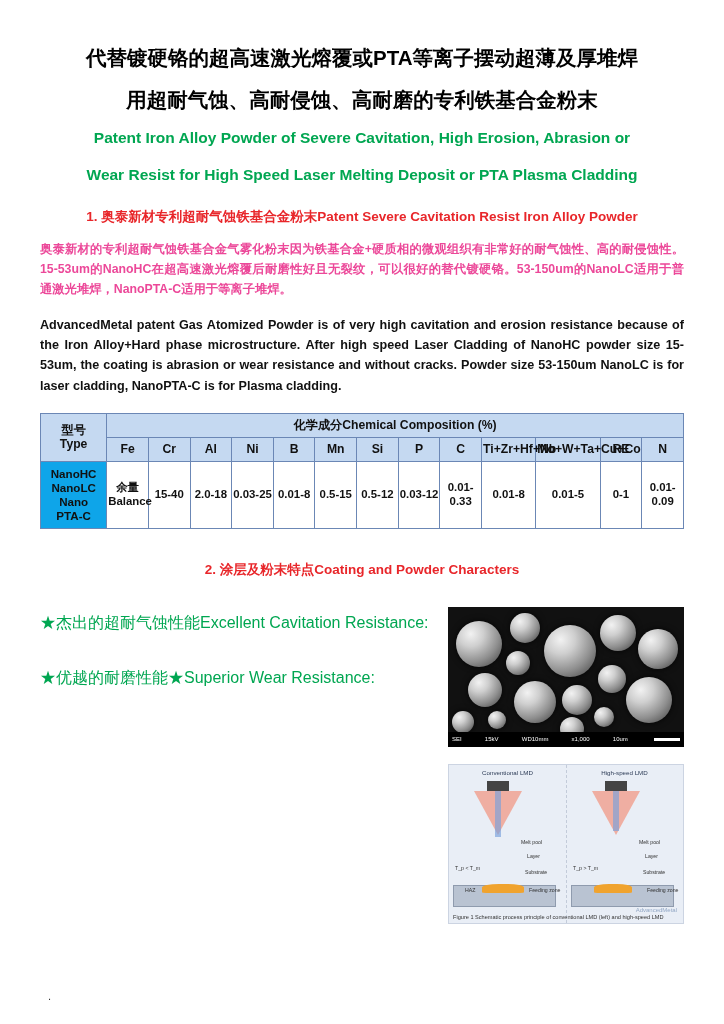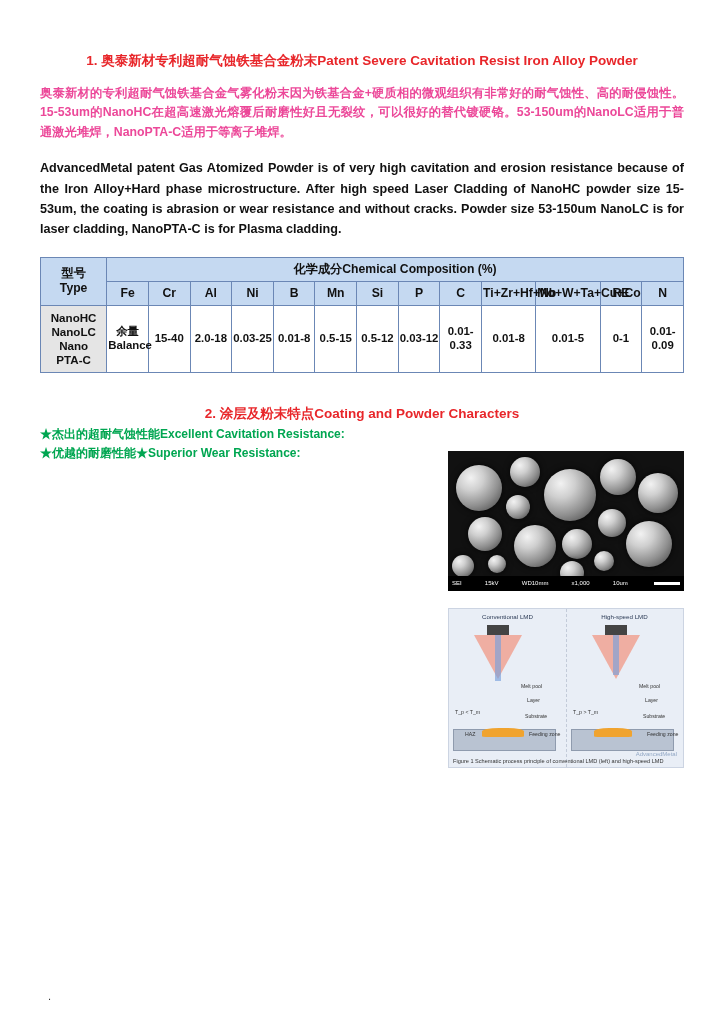--- a/index.html
+++ b/index.html
@@ -72,38 +72,38 @@
     vertical-align:middle;
     padding:4px 1px;
     line-height:1.22;
   }
   table.comp th{
     background:#c5d9f1;
     font-weight:bold;
     font-size:12.2px;
   }
   table.comp td.typecell{
-    background:#e5e5e5;
+    background:#0ea5e9;
     font-size:11.6px;
     padding:5px 2px;
   }
   table.comp td{
     background:#ffffff;
     font-size:11.4px;
   }
   .col-type{width:10.5%;}
   .col-narrow{width:6.6%;}
   .col-mid{width:8.6%;}
   .col-wide{width:10.2%;}
 
   .sec2{margin-top:32px;}
   .sub-head{
-    margin-top:4px;
-    font-weight:bold;
-    font-size:12px;
+    margin-top:34px;
+    font-weight:normal;
+    font-size:16px;
     color:#00a651;
     line-height:1.3;
   }
   .sub-head .star{color:#00a651;}
 
   .left-col{width:430px;}
   .row2{display:flex;gap:14px;align-items:flex-start;}
 
   .imgs{width:236px;flex:none;padding-top:28px;}
   .sem{
@@ -153,20 +153,26 @@
   .wm{
     position:absolute;right:6px;bottom:10px;font-size:6px;color:#8aa0c0;opacity:.9;
   }
   .dot-bottom{position:absolute;left:48px;bottom:22px;font-size:11px;color:#333;}
 </style>
 </head>
 <body>
 
 <div class="page">
 
+  <div>
+    <div class="title-cn">代替镀硬铬的超高速激光熔覆或PTA等离子摆动超薄及厚堆焊</div>
+    <div class="title-cn">用超耐气蚀、高耐侵蚀、高耐磨的专利铁基合金粉末</div>
+    <div class="title-en">Patent Iron Alloy Powder of Severe Cavitation, High Erosion, Abrasion or</div>
+    <div class="title-en">Wear Resist for High Speed Laser Melting Deposit or PTA Plasma Cladding</div>
+  </div>
 
   <div class="sec-head">
     <span class="num">1.</span>
     <span class="cn">奥泰新材专利超耐气蚀铁基合金粉末</span><span class="en">Patent Severe Cavitation Resist Iron Alloy Powder</span>
   </div>
 
   <div class="para-cn">奥泰新材的专利超耐气蚀铁基合金气雾化粉末因为铁基合金+硬质相的微观组织有非常好的耐气蚀性、高的耐侵蚀性。15-53um的NanoHC在超高速激光熔覆后耐磨性好且无裂纹，可以很好的替代镀硬铬。53-150um的NanoLC适用于普通激光堆焊，NanoPTA-C适用于等离子堆焊。</div>
   <div class="para-en">AdvancedMetal patent Gas Atomized Powder is of very high cavitation and erosion resistance because of the Iron Alloy+Hard phase microstructure. After high speed Laser Cladding of NanoHC powder size 15-53um, the coating is abrasion or wear resistance and without cracks. Powder size 53-150um NanoLC is for laser cladding, NanoPTA-C is for Plasma cladding.</div>
 
   <table class="comp">

